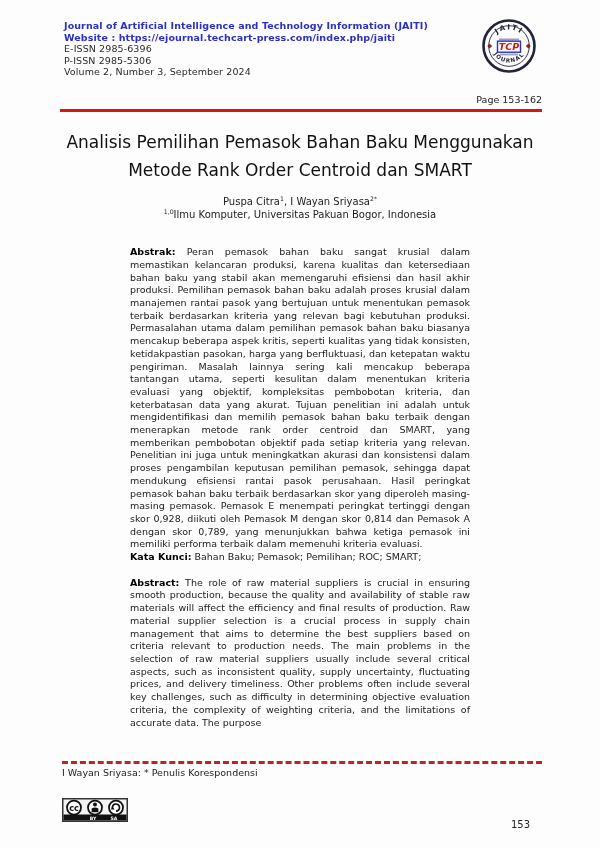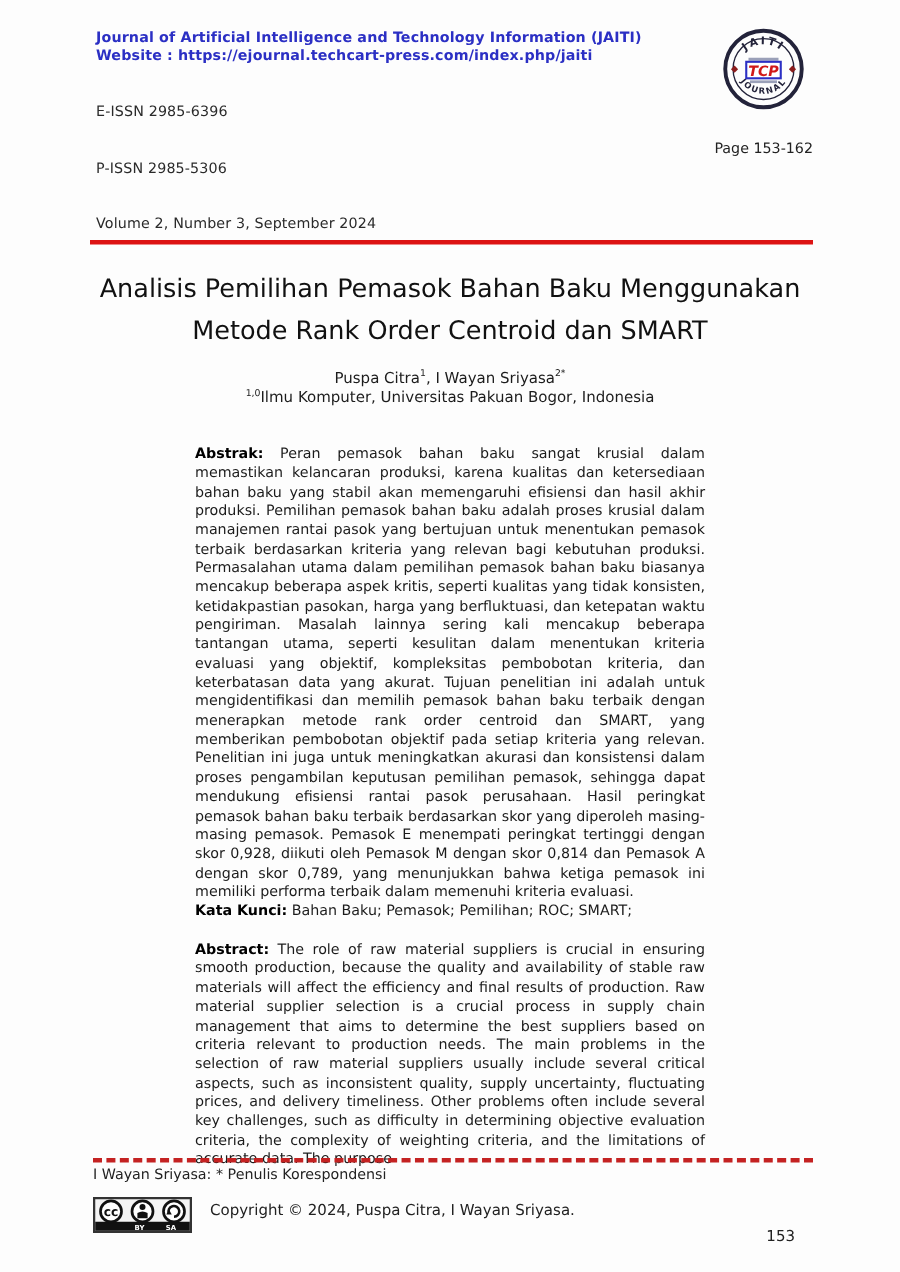--- a/index.html
+++ b/index.html
@@ -9,21 +9,21 @@
     font-family:"DejaVu Sans","Liberation Sans",sans-serif;
     color:#1c1c1c;
     overflow:hidden;
   }
   .page { position:relative; width:600px; height:848px; background:#fdfdfd; }
 
   
   .header { display:flex; justify-content:space-between; padding:20px 58px 0 64px; }
   .header-left { font-size:9.5px; line-height:11.6px; letter-spacing:0.1px; }
   .hl-blue { color:#2b2fc4; font-weight:bold; }
-  .hl-plain { color:#2a2a2a;margin-top:26px; }
+  .hl-plain { color:#2a2a2a; }
   .hl-bold { color:#111; font-weight:bold; }
   .header-right { display:flex; flex-direction:column; align-items:center; margin-top:-2px; }
   .page-range { font-size:9.5px; color:#222; margin-top:20px; white-space:nowrap; }
   .red-line { height:3px; background:#dd1414; margin:4px 58px 0 60px; }
 
   
   .title {
     width:470px; margin:16px auto 0; text-align:center;
     font-size:17px; line-height:28px; color:#111; font-weight:400;
   }
@@ -34,21 +34,21 @@
   .abstracts { width:340px; margin:25px auto 0; text-align:justify;
                font-size:9.5px; line-height:12.7px; color:#1b1b1b; }
   .abstracts p b { color:#000; }
   .para-en { margin-top:13px; }
   .main-clip { height:645px; overflow:hidden; }
 
   
   .footer { position:absolute; left:62px; right:58px; bottom:26px; }
   .dashed-line { border-top:3px dashed #c42222; }
   .correspondence { margin-top:3px; font-size:9.5px; color:#222; }
-  .license-row { margin-top:9px; display:flex; align-items:flex-start; gap:12px; }
+  .license-row { margin-top:20px; display:flex; align-items:flex-start; gap:12px; }
   .copyright { font-size:10px; color:#222; padding-top:4px; }
   .page-number { position:absolute; right:12px; bottom:-8px; font-size:10px; color:#222; }
 </style>
 </head>
 <body>
 
 <div class="page">
 
   <div class="header">
     <div class="header-left">
@@ -118,19 +118,18 @@
         <text x="12" y="12.6" text-anchor="middle" font-size="8.2" font-weight="bold" fill="#111" font-family="DejaVu Sans, sans-serif">cc</text>
         <circle cx="33" cy="9.6" r="7" fill="#fff" stroke="#111" stroke-width="1.8"></circle>
         <circle cx="33" cy="6.6" r="2" fill="#111"></circle>
         <path d="M 29.6 14.2 L 29.6 10.6 Q 33 8.6 36.4 10.6 L 36.4 14.2 Z" fill="#111"></path>
         <circle cx="54" cy="9.6" r="7" fill="#fff" stroke="#111" stroke-width="1.8"></circle>
         <path d="M 50.6 11 A 3.6 3.6 0 1 1 54 13.2" fill="none" stroke="#111" stroke-width="1.7"></path>
         <path d="M 50.6 8.2 L 48.9 11.6 L 52.5 11.6 Z" fill="#111"></path>
         <text x="31" y="21.8" text-anchor="middle" font-size="4.6" font-weight="bold" fill="#fff" font-family="DejaVu Sans, sans-serif">BY</text>
         <text x="52" y="21.8" text-anchor="middle" font-size="4.6" font-weight="bold" fill="#fff" font-family="DejaVu Sans, sans-serif">SA</text>
       </svg>
-      <div class="copyright">Copyright © 2024, Puspa Citra, I Wayan Sriyasa.</div>
     </div>
 
     <div class="page-number">153</div>
   </div>
 
 </div>
 
 </body></html>

